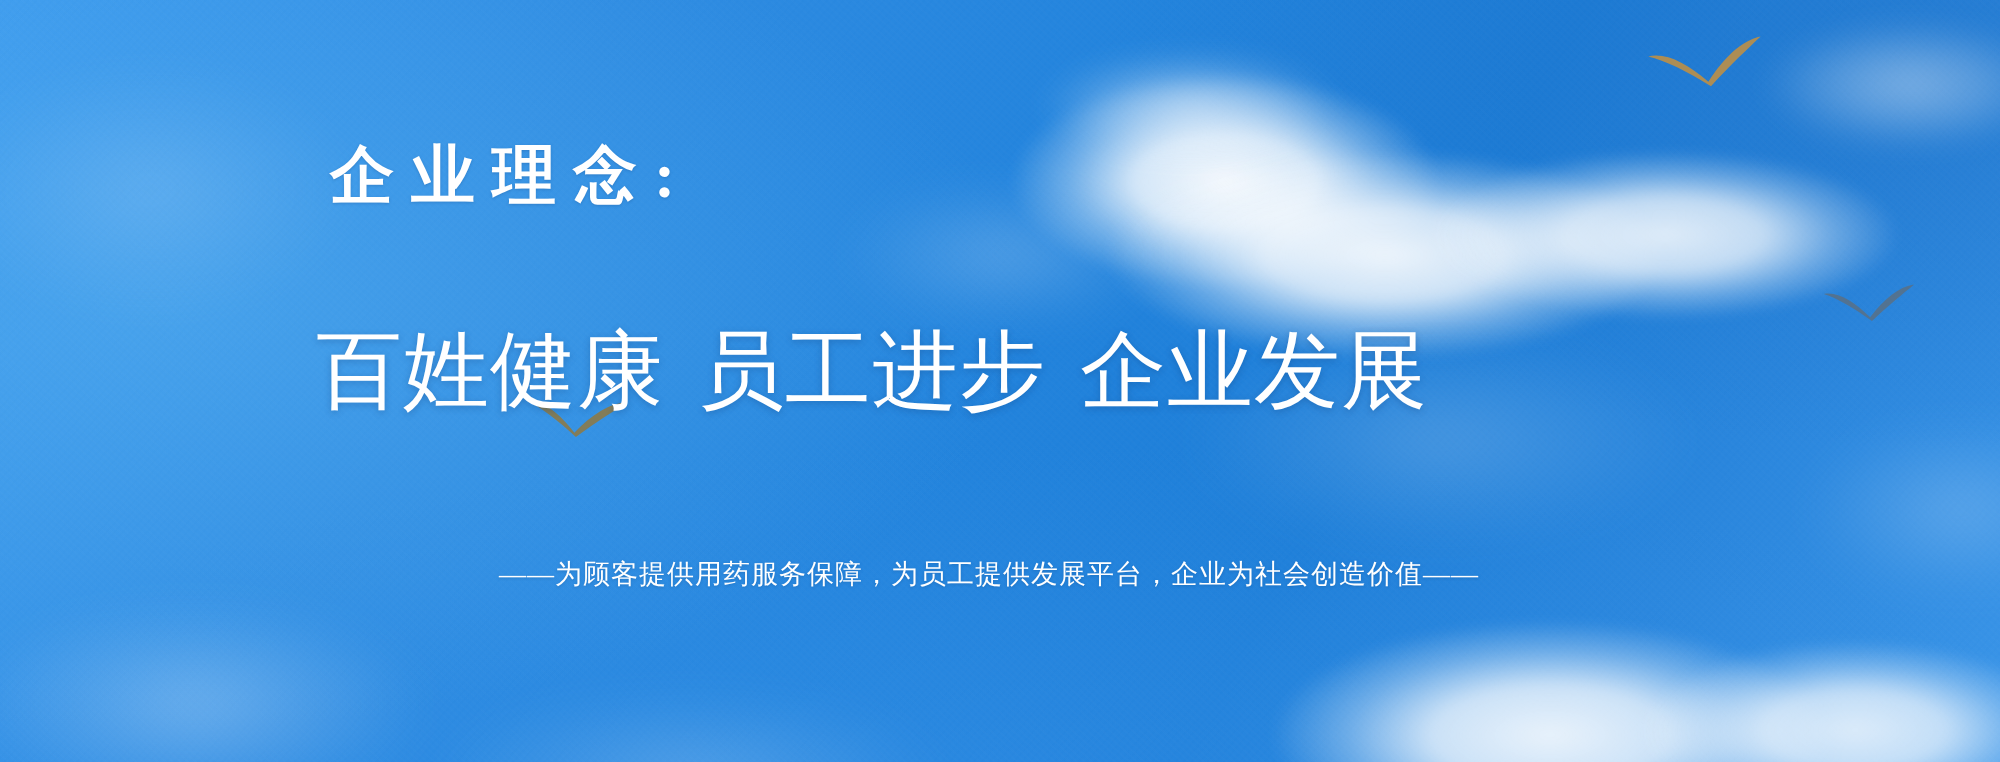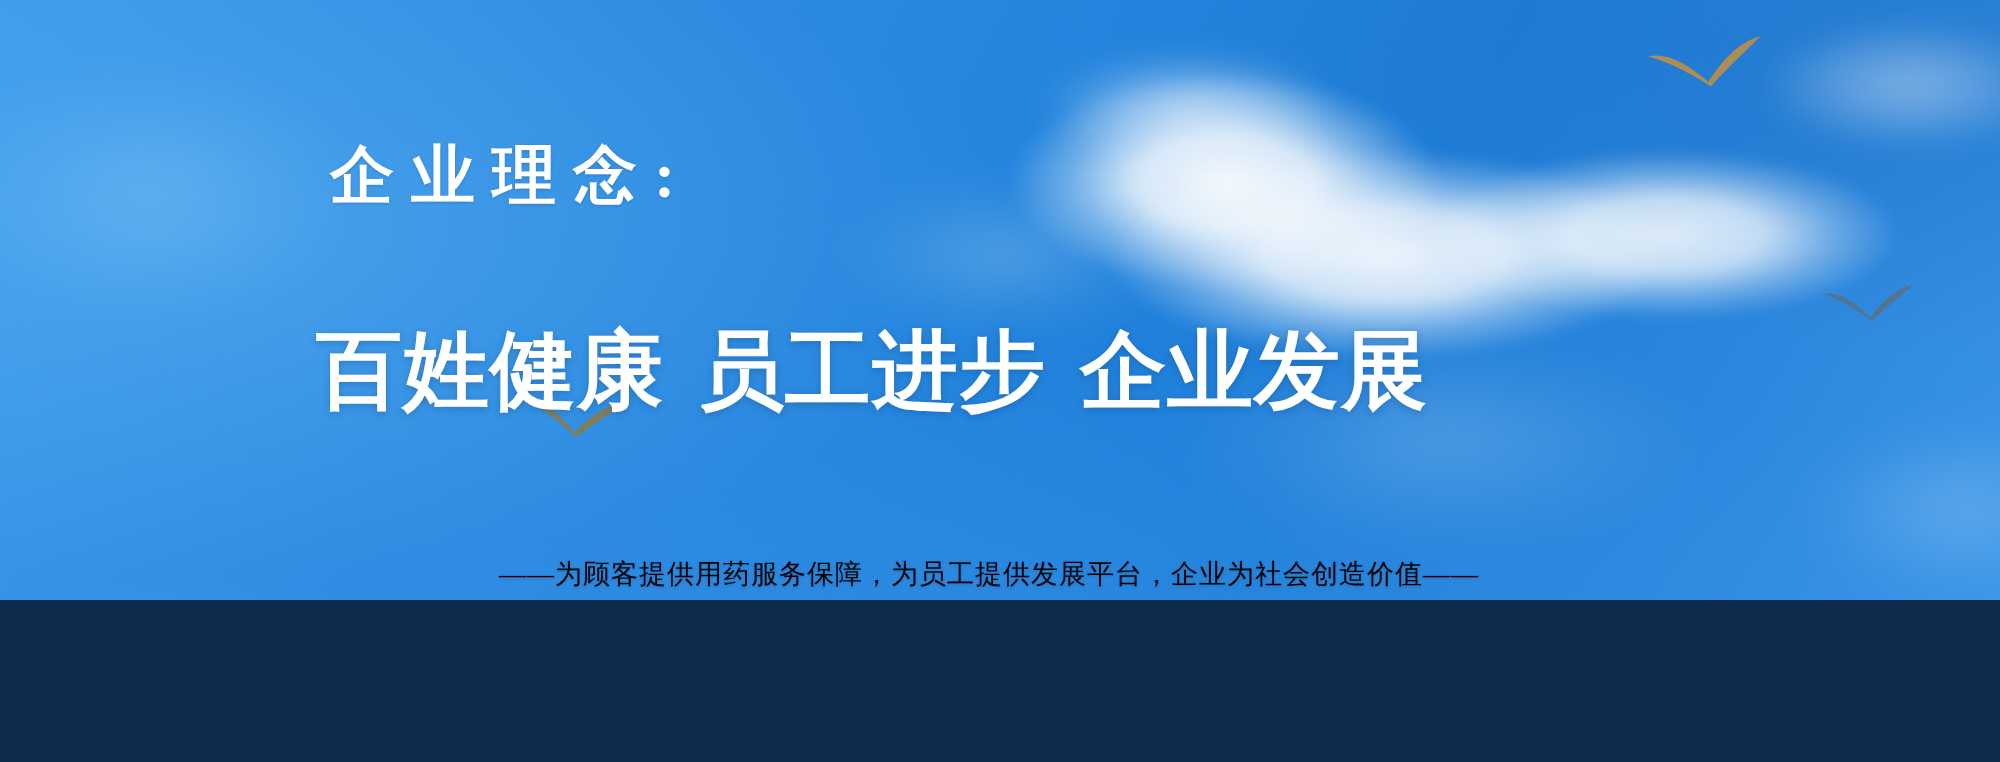--- a/index.html
+++ b/index.html
@@ -4,21 +4,21 @@
 <title>Business Philosophy Banner</title>
 <style>
   html, body {
     margin: 0;
     padding: 0;
     background: #0c2b4d;
   }
   #banner {
     position: relative;
     width: 2000px;
-    height: 600px;
+    height: 762px;
     overflow: hidden;
     font-family: "Liberation Sans", "DejaVu Sans", sans-serif;
     background: #2f8ce2;
     user-select: none;
   }
 
   
   .sky-base {
     position: absolute;
     inset: 0;
@@ -97,33 +97,33 @@
     line-height: 1;
     font-weight: 400;
     letter-spacing: 2.2px;
     text-shadow: 0 1px 3px rgba(20,70,130,.25);
   }
   .headline {
     left: 316px;
     top: 327px;
     font-size: 86px;
     line-height: 1;
-    font-weight: 700;
+    font-weight: 400;
     letter-spacing: 1px;
     font-family: "DejaVu Sans", "Liberation Sans", sans-serif;
     text-shadow: 0 2px 7px rgba(15,60,120,.30);
   }
   .headline .gap { display: inline-block; width: 34px; }
   
   .tagline-wrap {
     position: absolute;
     left: 0; right: 0;
     top: 556px;
     text-align: center;
-    color: #000000;
+    color: #ffffff;
   }
   .tagline-wrap .tagline-text {
     display: inline-block;
     font-size: 27px;
     letter-spacing: 1px;
     font-family: "Liberation Serif", "DejaVu Serif", serif;
     text-shadow: 0 1px 3px rgba(20,70,130,.32);
     margin-left: -22px;
   }
 </style>

